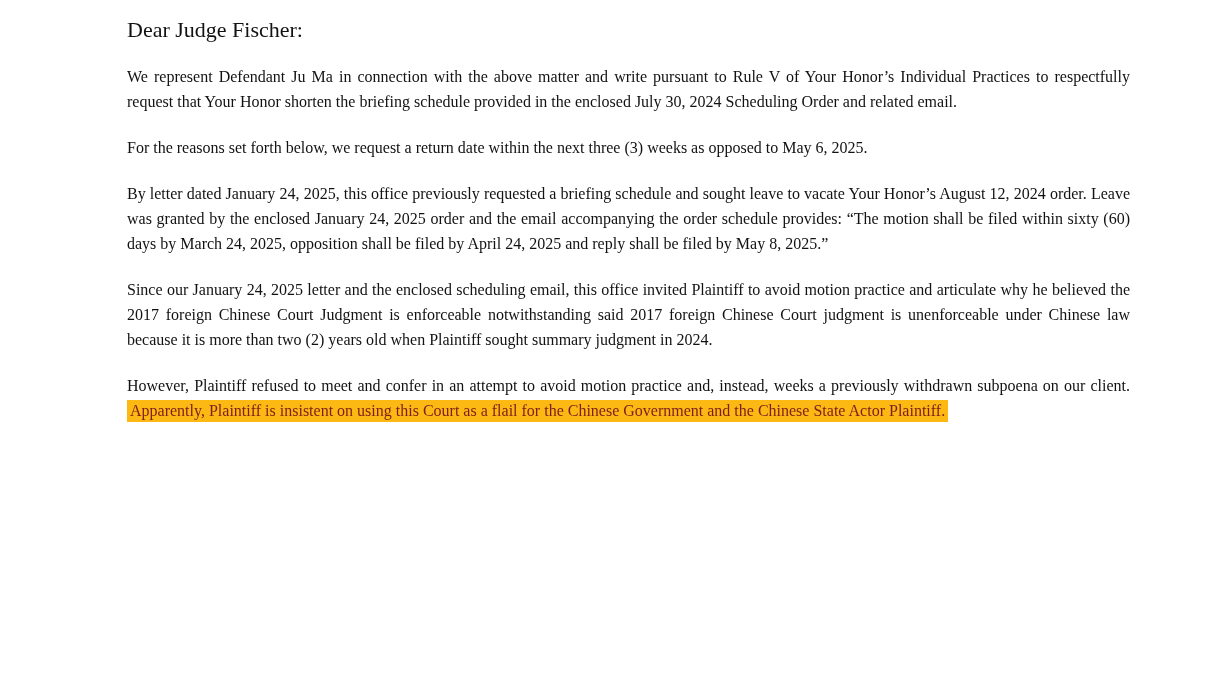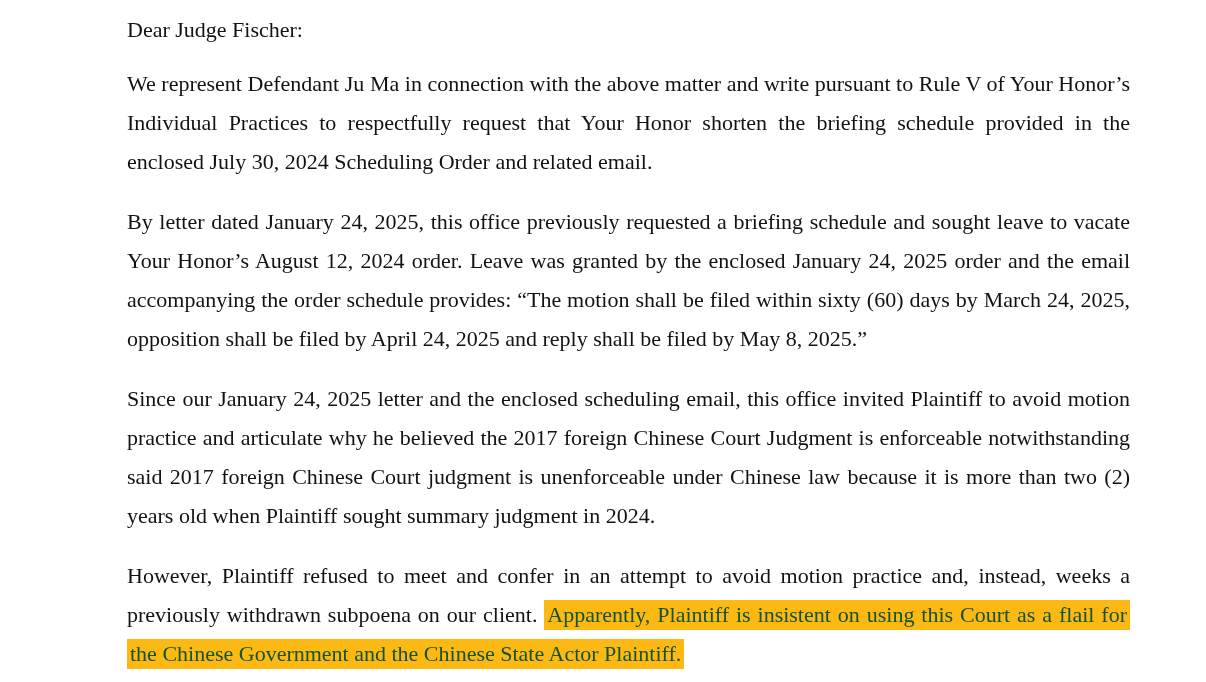--- a/index.html
+++ b/index.html
@@ -22,44 +22,45 @@
     padding: 16px 76px 0 127px;
     background: #ffffff;
   }
   .salutation {
     font-size: 22px;
     line-height: 27.4px;
     margin: 0 0 21px 0;
     text-align: left;
   }
   .para {
-    font-size: 22px;
-    line-height: 39px;
+    font-size: 16px;
+    line-height: 25px;
     margin: 0 0 21px 0;
     text-align: justify;
     text-justify: inter-word;
   }
   .para:last-child {
     margin-bottom: 0;
   }
   mark.hl {
     background: #fcb813;
-    color: #14532d;
+    color: #7f1d1d;
     padding: 2px 3px 3px 3px;
     -webkit-box-decoration-break: clone;
     box-decoration-break: clone;
   }
 </style>
 </head>
 <body>
 
 <div class="letter-page">
   <p class="salutation">Dear Judge Fischer:</p>
 
   <p class="para">We represent Defendant Ju Ma in connection with the above matter and write pursuant to Rule V of Your Honor’s Individual Practices to respectfully request that Your Honor shorten the briefing schedule provided in the enclosed July 30, 2024 Scheduling Order and related email.</p>
 
+  <p class="para">For the reasons set forth below, we request a return date within the next three (3) weeks as opposed to May 6, 2025.</p>
 
   <p class="para">By letter dated January 24, 2025, this office previously requested a briefing schedule and sought leave to vacate Your Honor’s August 12, 2024 order.  Leave was granted by the enclosed January 24, 2025 order and the email accompanying the order schedule provides: “The motion shall be filed within sixty (60) days by March 24, 2025, opposition shall be filed by April 24, 2025 and reply shall be filed by May 8, 2025.”</p>
 
   <p class="para">Since our January 24, 2025 letter and the enclosed scheduling email, this office invited Plaintiff to avoid motion practice and articulate why he believed the 2017 foreign Chinese Court Judgment is enforceable notwithstanding said 2017 foreign Chinese Court judgment is unenforceable under Chinese law because it is more than two (2) years old when Plaintiff sought summary judgment in 2024.</p>
 
   <p class="para"><span>However, Plaintiff refused to meet and confer in an attempt to avoid motion practice and, instead, weeks a previously withdrawn subpoena on our client.</span> <mark class="hl">Apparently, Plaintiff is insistent on using this Court as a flail for the Chinese Government and the Chinese State Actor Plaintiff.</mark></p>
 </div>
 
 </body></html>

